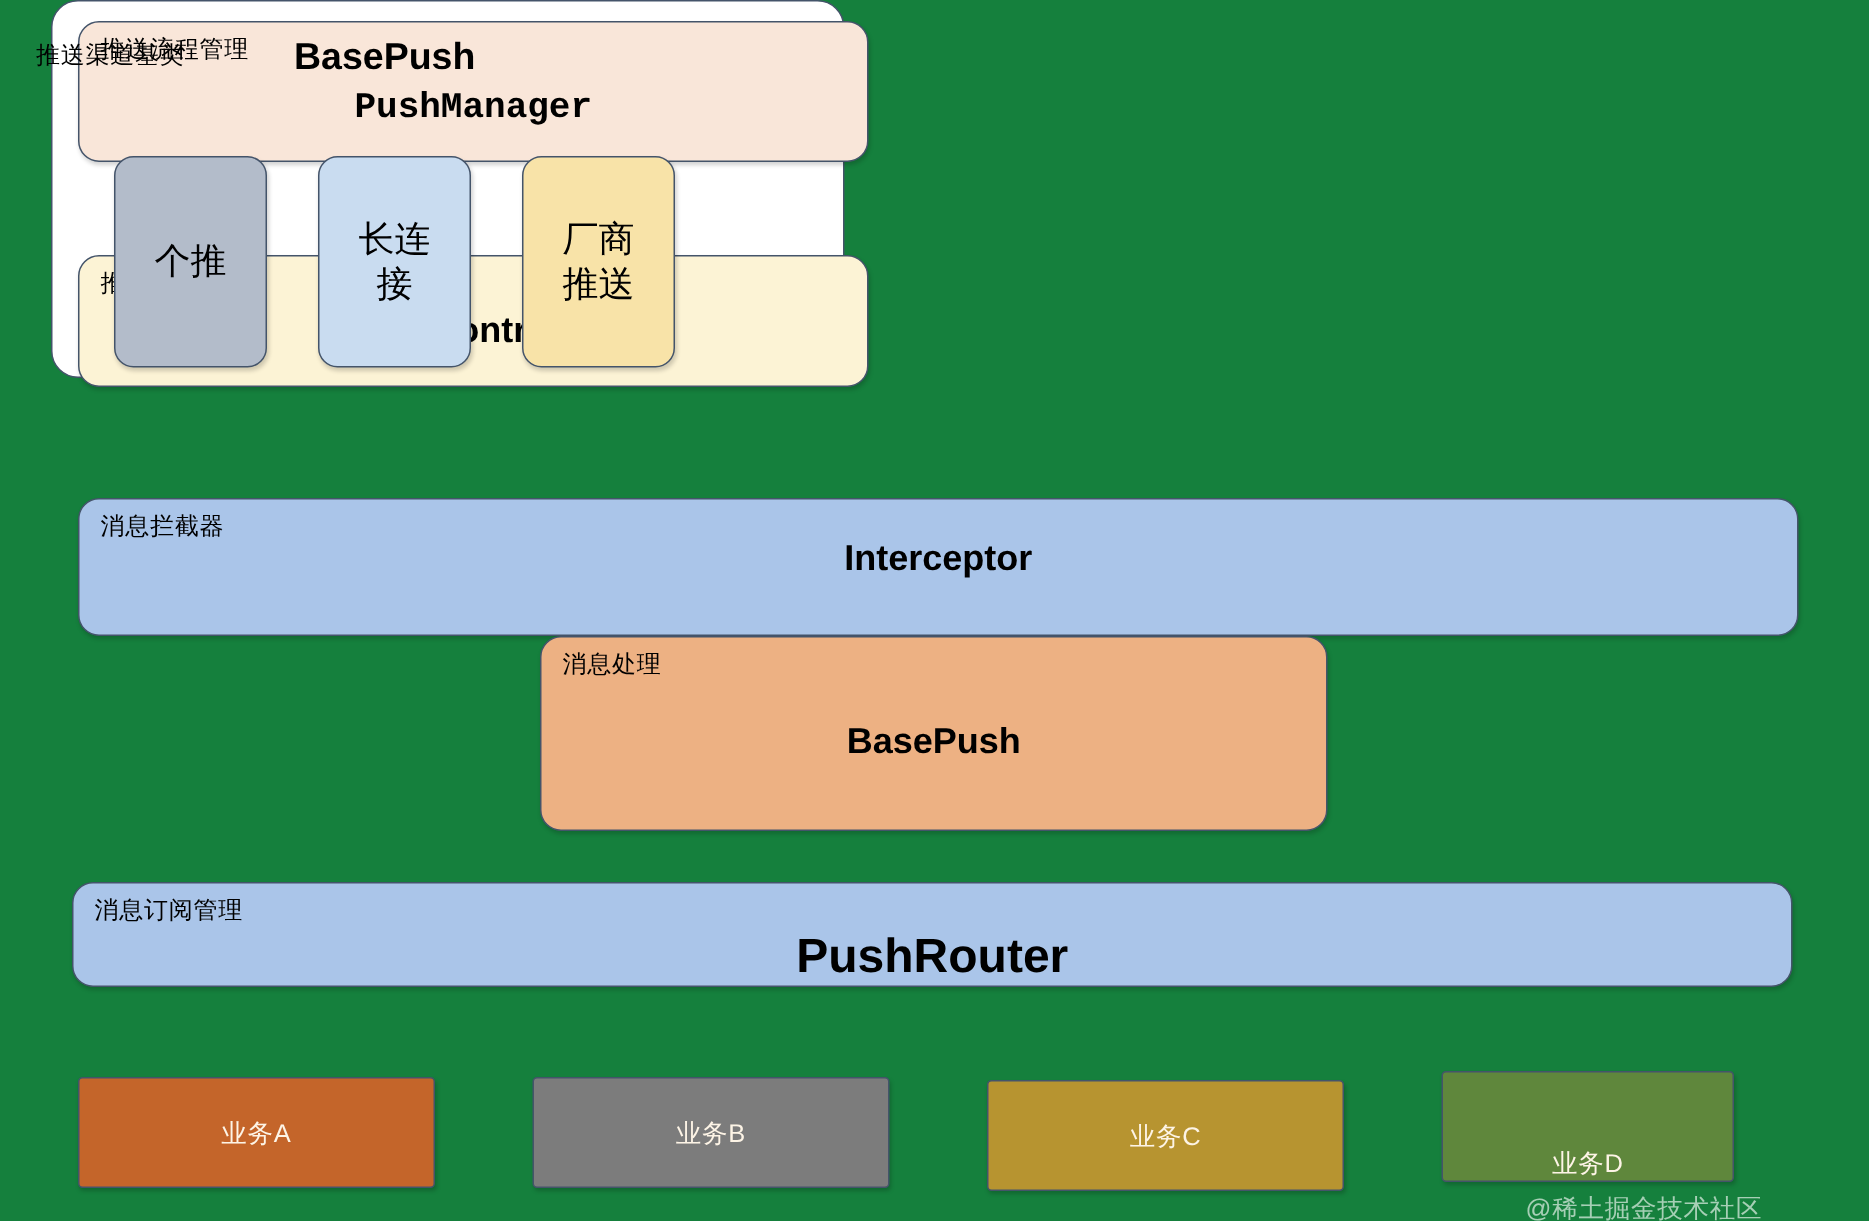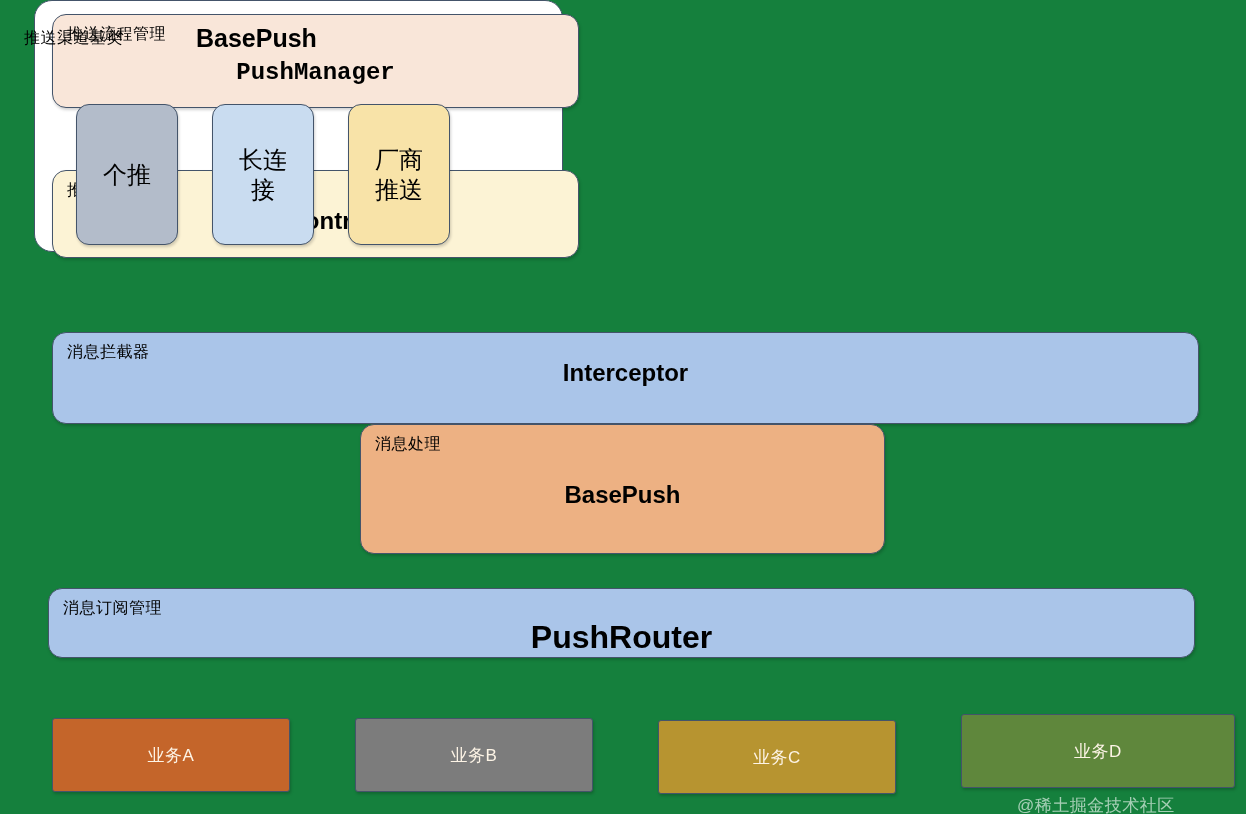--- a/index.html
+++ b/index.html
@@ -152,21 +152,21 @@
   }
   .biz-label {
     font-size: 17px;
     color: #fdf4e6;
     white-space: nowrap;
     letter-spacing: 0.5px;
   }
   #biz-a { left: 52px;  top: 718px; width: 238px; height: 74px; background: #c4652a; }
   #biz-b { left: 355px; top: 718px; width: 238px; height: 74px; background: #7c7c7c; }
   #biz-c { left: 658px; top: 720px; width: 238px; height: 74px; background: #b79430; }
-  #biz-d { left: 961px; top: 714px; width: 274px; height: 74px; background: #5f873c; }
+  #biz-d { left: 961px; top: 714px; width: 195px; height: 74px; background: #5f873c; align-items: flex-end; }
 
   
   #watermark {
     position: absolute;
     left: 1017px;
     top: 794px;
     font-size: 17px;
     color: rgba(255,255,255,0.62);
     white-space: nowrap;
     pointer-events: none;

